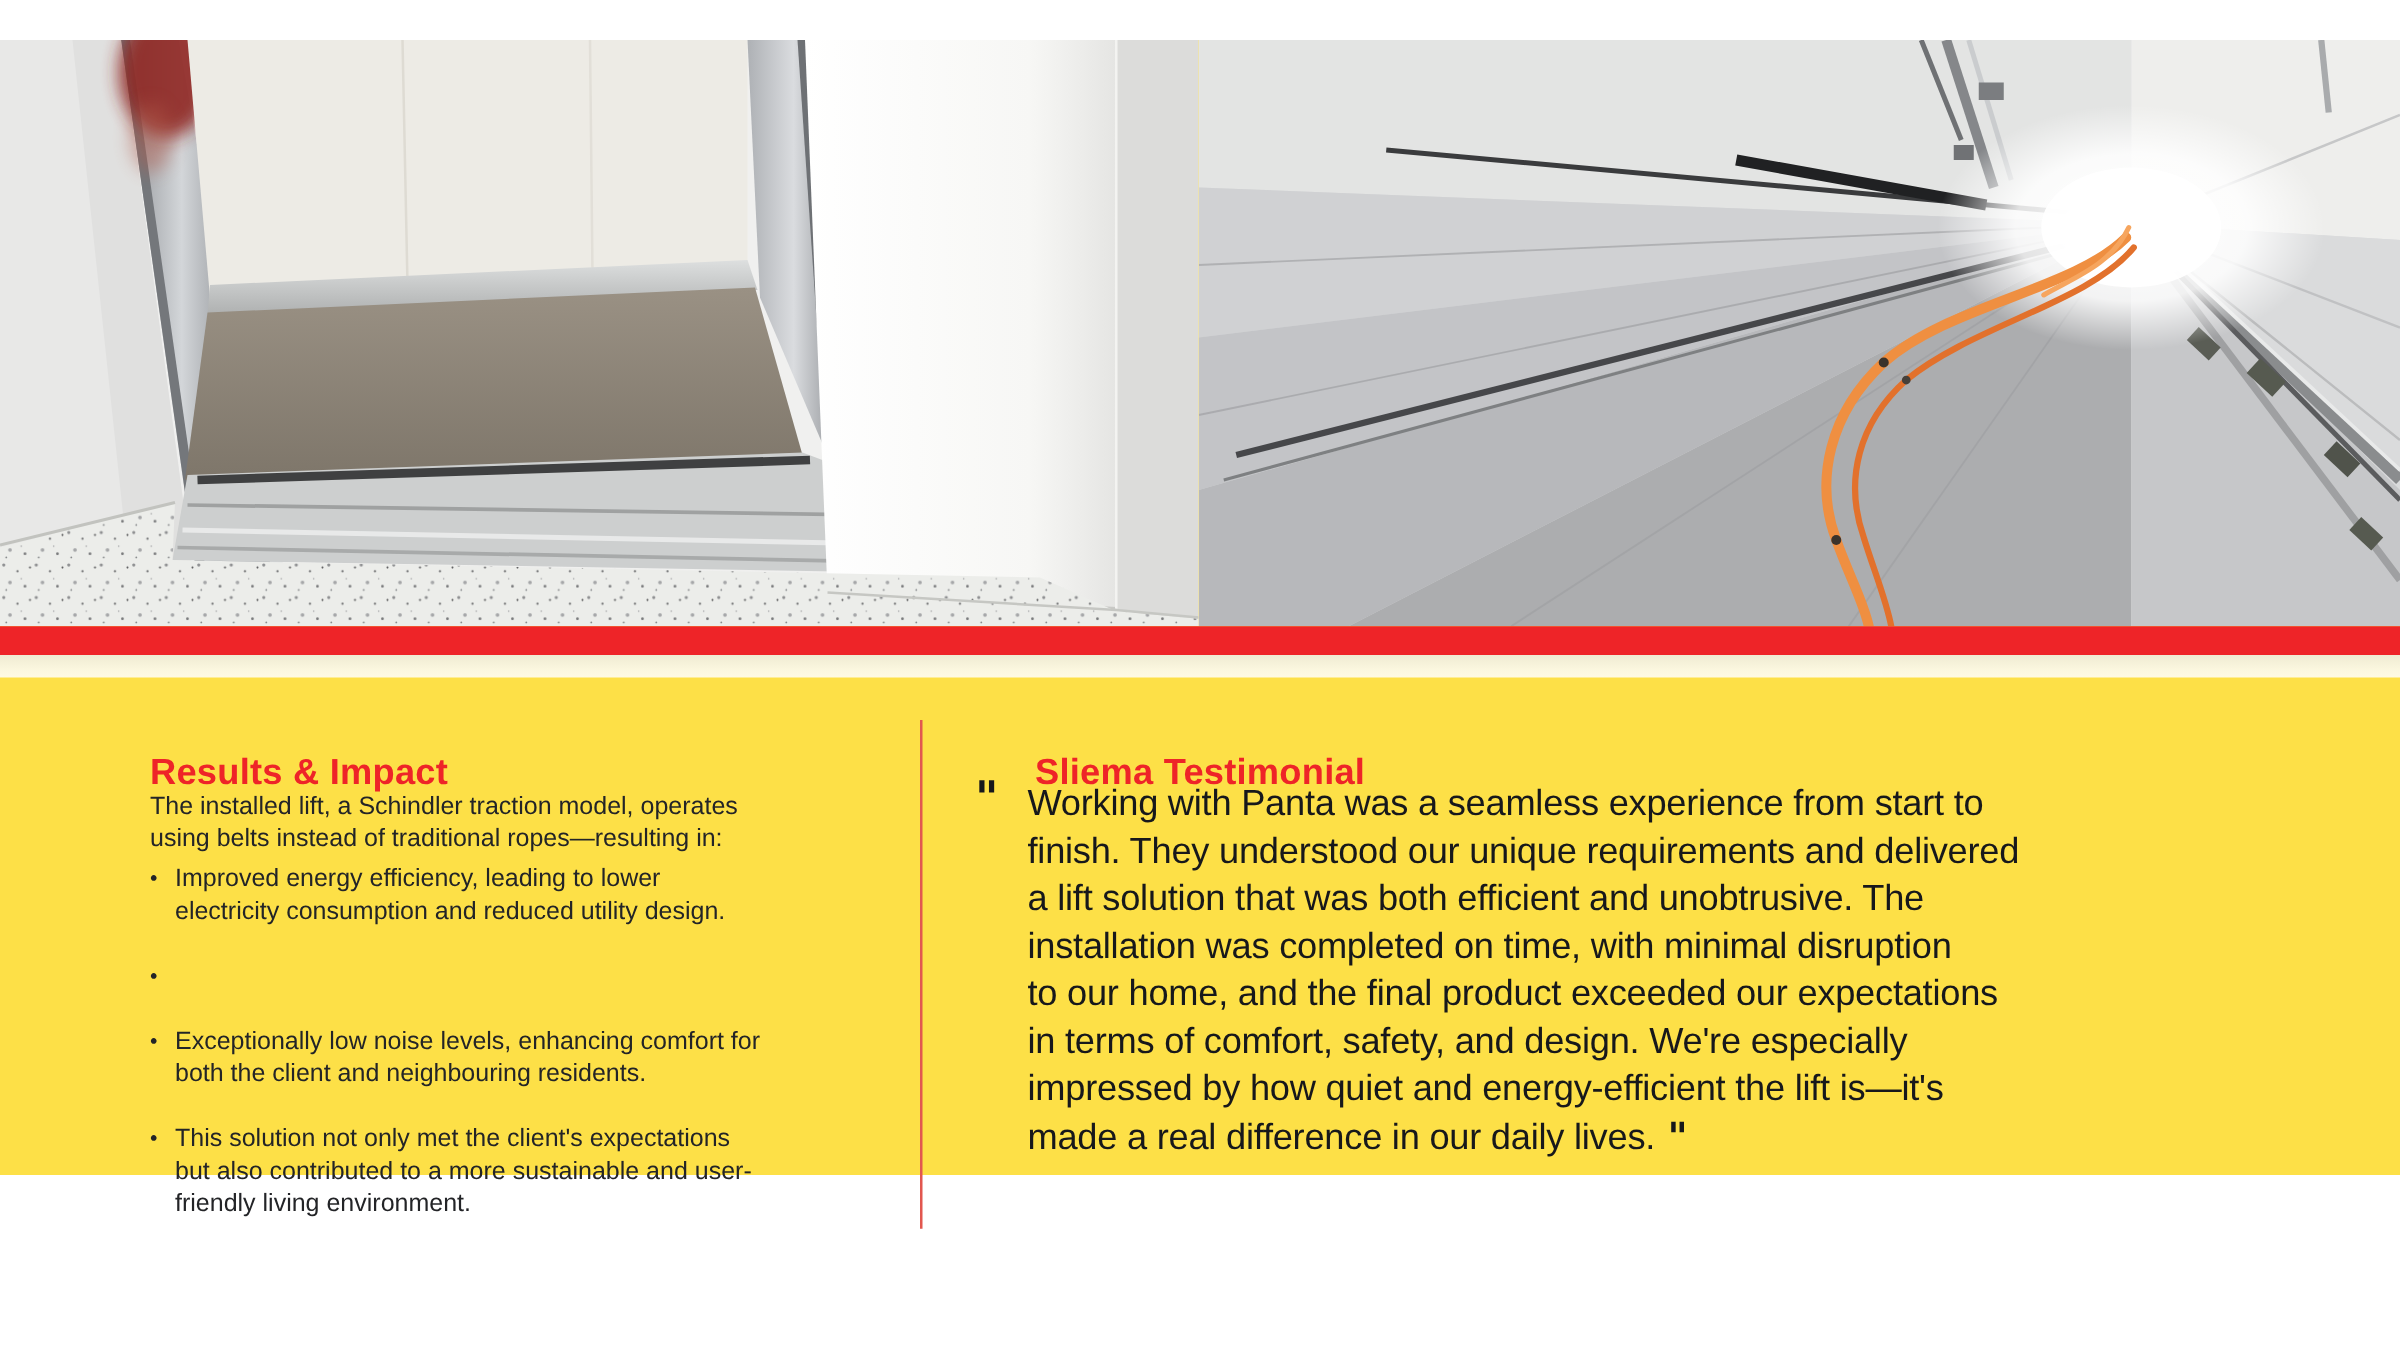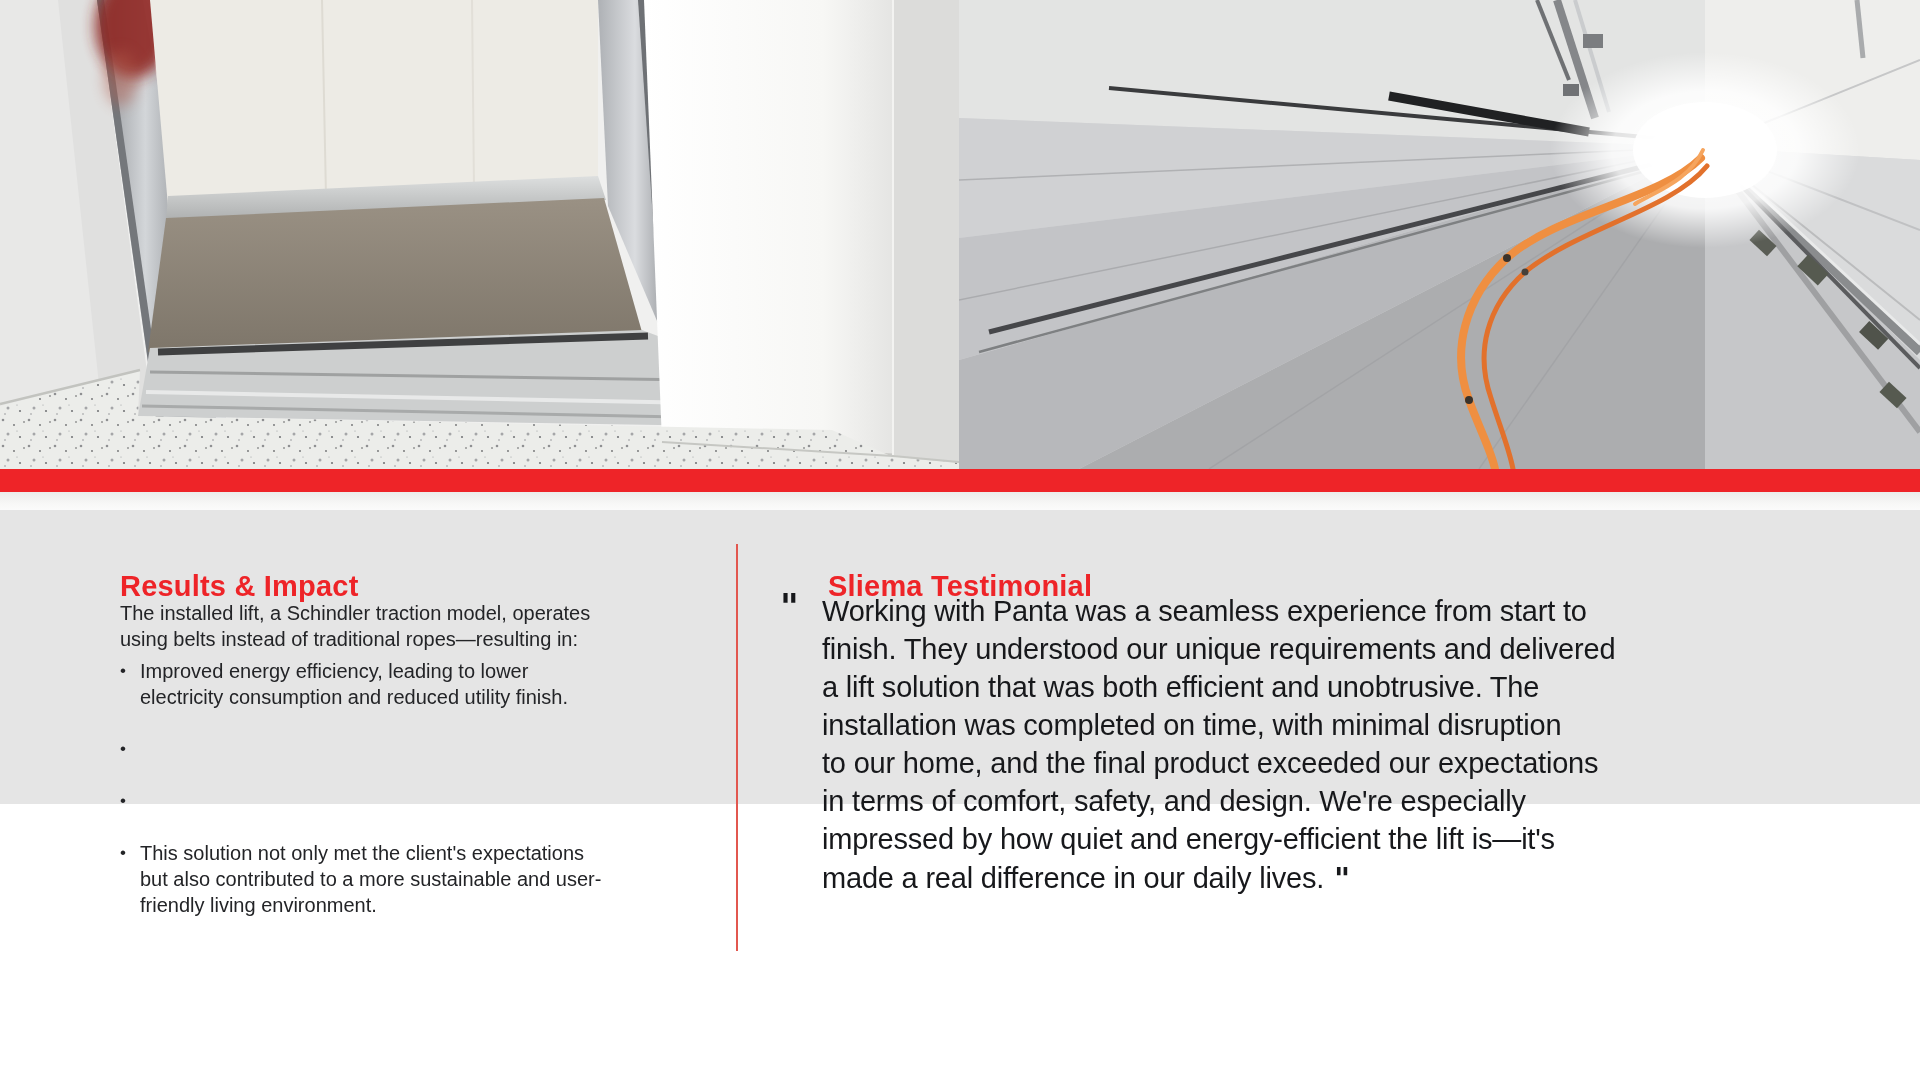--- a/index.html
+++ b/index.html
@@ -4,22 +4,23 @@
 <style>
   html, body {
     margin: 0; padding: 0;
     width: 1920px; height: 1080px;
     background: #ffffff;
     font-family: "Liberation Sans", sans-serif;
     overflow: hidden;
   }
   .page {
     position: relative;
-    width: 1920px; height: 804px;
-    background: #e5e5e5;
+    width: 1920px; height: 908px;
+    background: #fde047;
+    margin-top: 32px;
   }
   
   .photos { position: absolute; top: 0; left: 0; width: 1920px; height: 469px; }
   .photo { position: absolute; top: 0; height: 469px; overflow: hidden; }
   .photo svg { display: block; width: 100%; height: 100%; }
   .photo-left  { left: 0;    width: 959px; }
   .photo-right { left: 959px; width: 961px; }
 
   
   .red-bar {
@@ -255,27 +256,29 @@
 
     <h2 class="results-heading">Results &amp; Impact</h2>
 
     <div class="results-body">
       <div class="results-intro">The installed lift, a Schindler traction model, operates
 using belts instead of traditional ropes—resulting in:</div>
       <ul class="bullet-list">
         <li class="bullet-item first">
           <span class="bullet-dot">•</span>
           <span class="bullet-text">Improved energy efficiency, leading to lower
-electricity consumption and reduced utility finish.</span>
+electricity consumption and reduced utility design.</span>
         </li>
         <li class="bullet-item">
           <span class="bullet-dot">•</span>
         </li>
         <li class="bullet-item">
           <span class="bullet-dot">•</span>
+          <span class="bullet-text">Exceptionally low noise levels, enhancing comfort for
+both the client and neighbouring residents.</span>
         </li>
         <li class="bullet-item">
           <span class="bullet-dot">•</span>
           <span class="bullet-text">This solution not only met the client's expectations
 but also contributed to a more sustainable and user-
 friendly living environment.</span>
         </li>
       </ul>
     </div>
 

